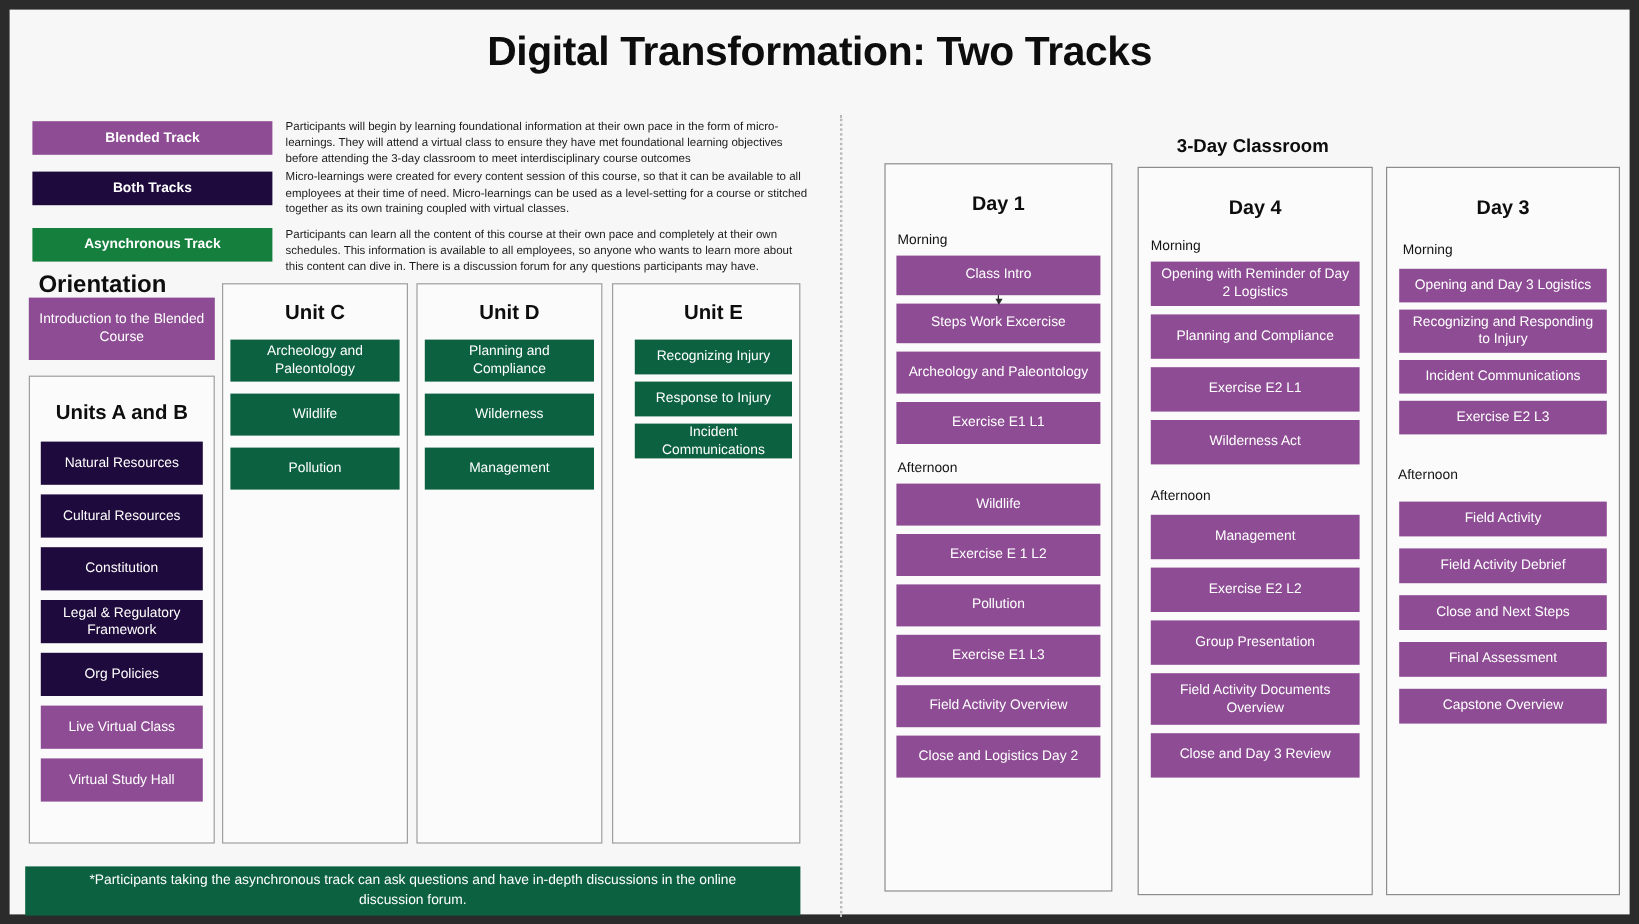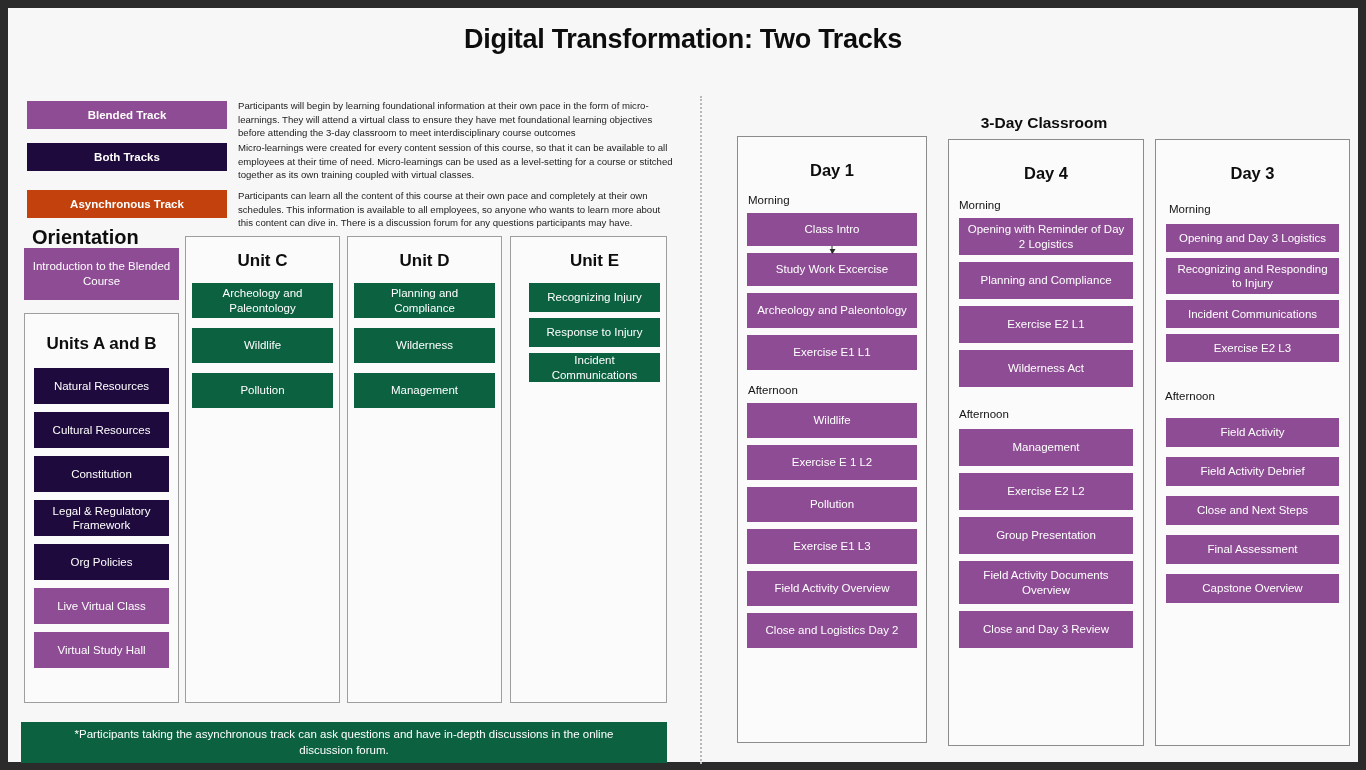--- a/index.html
+++ b/index.html
@@ -15,21 +15,21 @@
     width: 1350px; height: 754px;
     background: #f7f7f7;
   }
 
   
   #title {
     position: absolute;
     left: 0; top: 16px;
     width: 1350px;
     text-align: center;
-    font-size: 27px;
+    font-size: 34px;
     font-weight: bold;
     color: #0d0d0d;
     letter-spacing: -0.3px;
   }
 
   
   #divider {
     position: absolute;
     left: 692px; top: 88px;
     width: 0; height: 668px;
@@ -47,21 +47,21 @@
     text-align: center;
   }
   .legend-text {
     position: absolute; left: 219px; width: 437px;
     font-size: 9.6px; line-height: 1.42; color: #1c1c1c;
   }
   #lr0 .legend-chip { top: 8px; background: #8d4c93; }
   #lr0 .legend-text { top: 6px; }
   #lr1 .legend-chip { top: 8px; background: #1e0a3c; }
   #lr1 .legend-text { top: 6px; }
-  #lr2 .legend-chip { top: 13px; background: #c2410c; }
+  #lr2 .legend-chip { top: 13px; background: #15803d; }
   #lr2 .legend-text { top: 12px; }
 
   
   #orientation-label {
     position: absolute; left: 24px; top: 218px;
     font-size: 20px; font-weight: bold; color: #0d0d0d;
   }
   #orientation-chip {
     position: absolute; left: 16px; top: 240px;
     width: 155px; height: 52px;
@@ -235,21 +235,21 @@
 
   <div id="classroom-title">3-Day Classroom</div>
 
   <div class="day-col" id="day-1">
     <div class="day-title">Day 1</div>
     <div class="part-label morning">Morning</div>
     <div class="chip purple">Class Intro</div>
     <div class="arrow-wrap">
         <span class="arrow"></span>
       </div>
-    <div class="chip purple">Study Work Excercise</div>
+    <div class="chip purple">Steps Work Excercise</div>
     <div class="chip purple tall">Archeology and Paleontology</div>
     <div class="chip purple tall">Exercise E1 L1</div>
     <div class="part-label afternoon">Afternoon</div>
     <div class="chip purple tall">Wildlife</div>
     <div class="chip purple tall">Exercise E 1 L2</div>
     <div class="chip purple tall">Pollution</div>
     <div class="chip purple tall">Exercise E1 L3</div>
     <div class="chip purple tall">Field Activity Overview</div>
     <div class="chip purple tall">Close and Logistics Day 2</div>
   </div>

